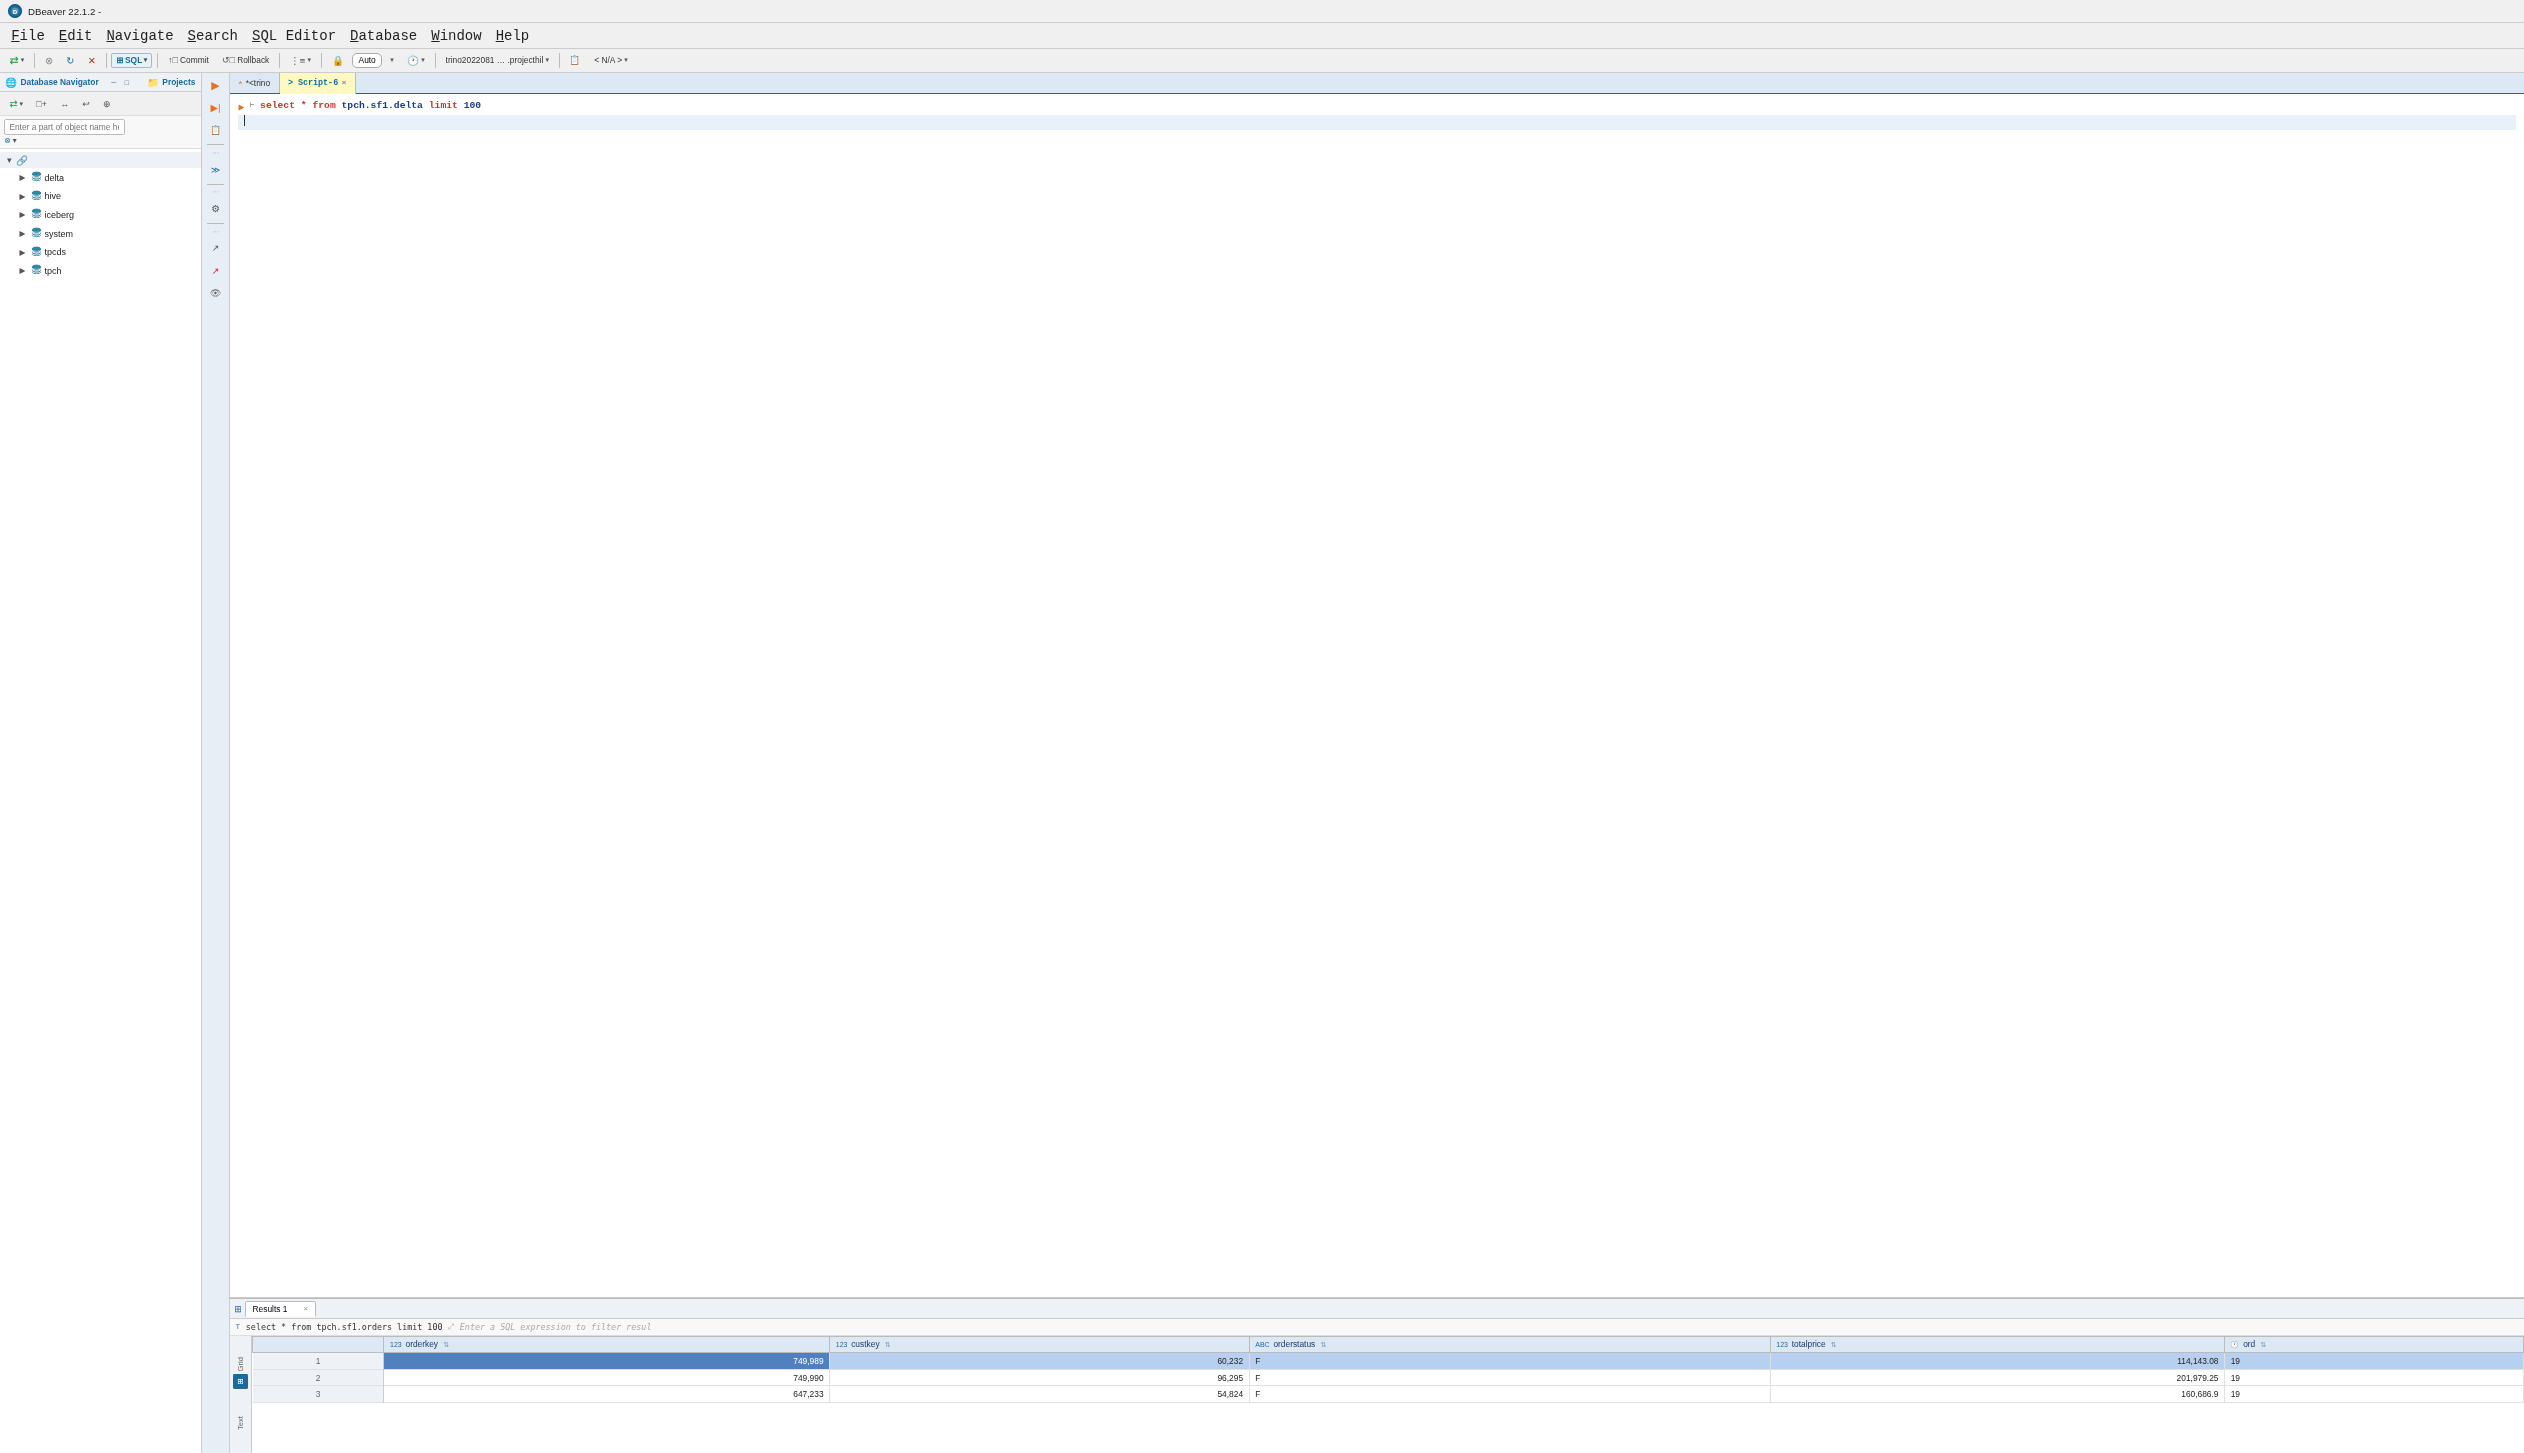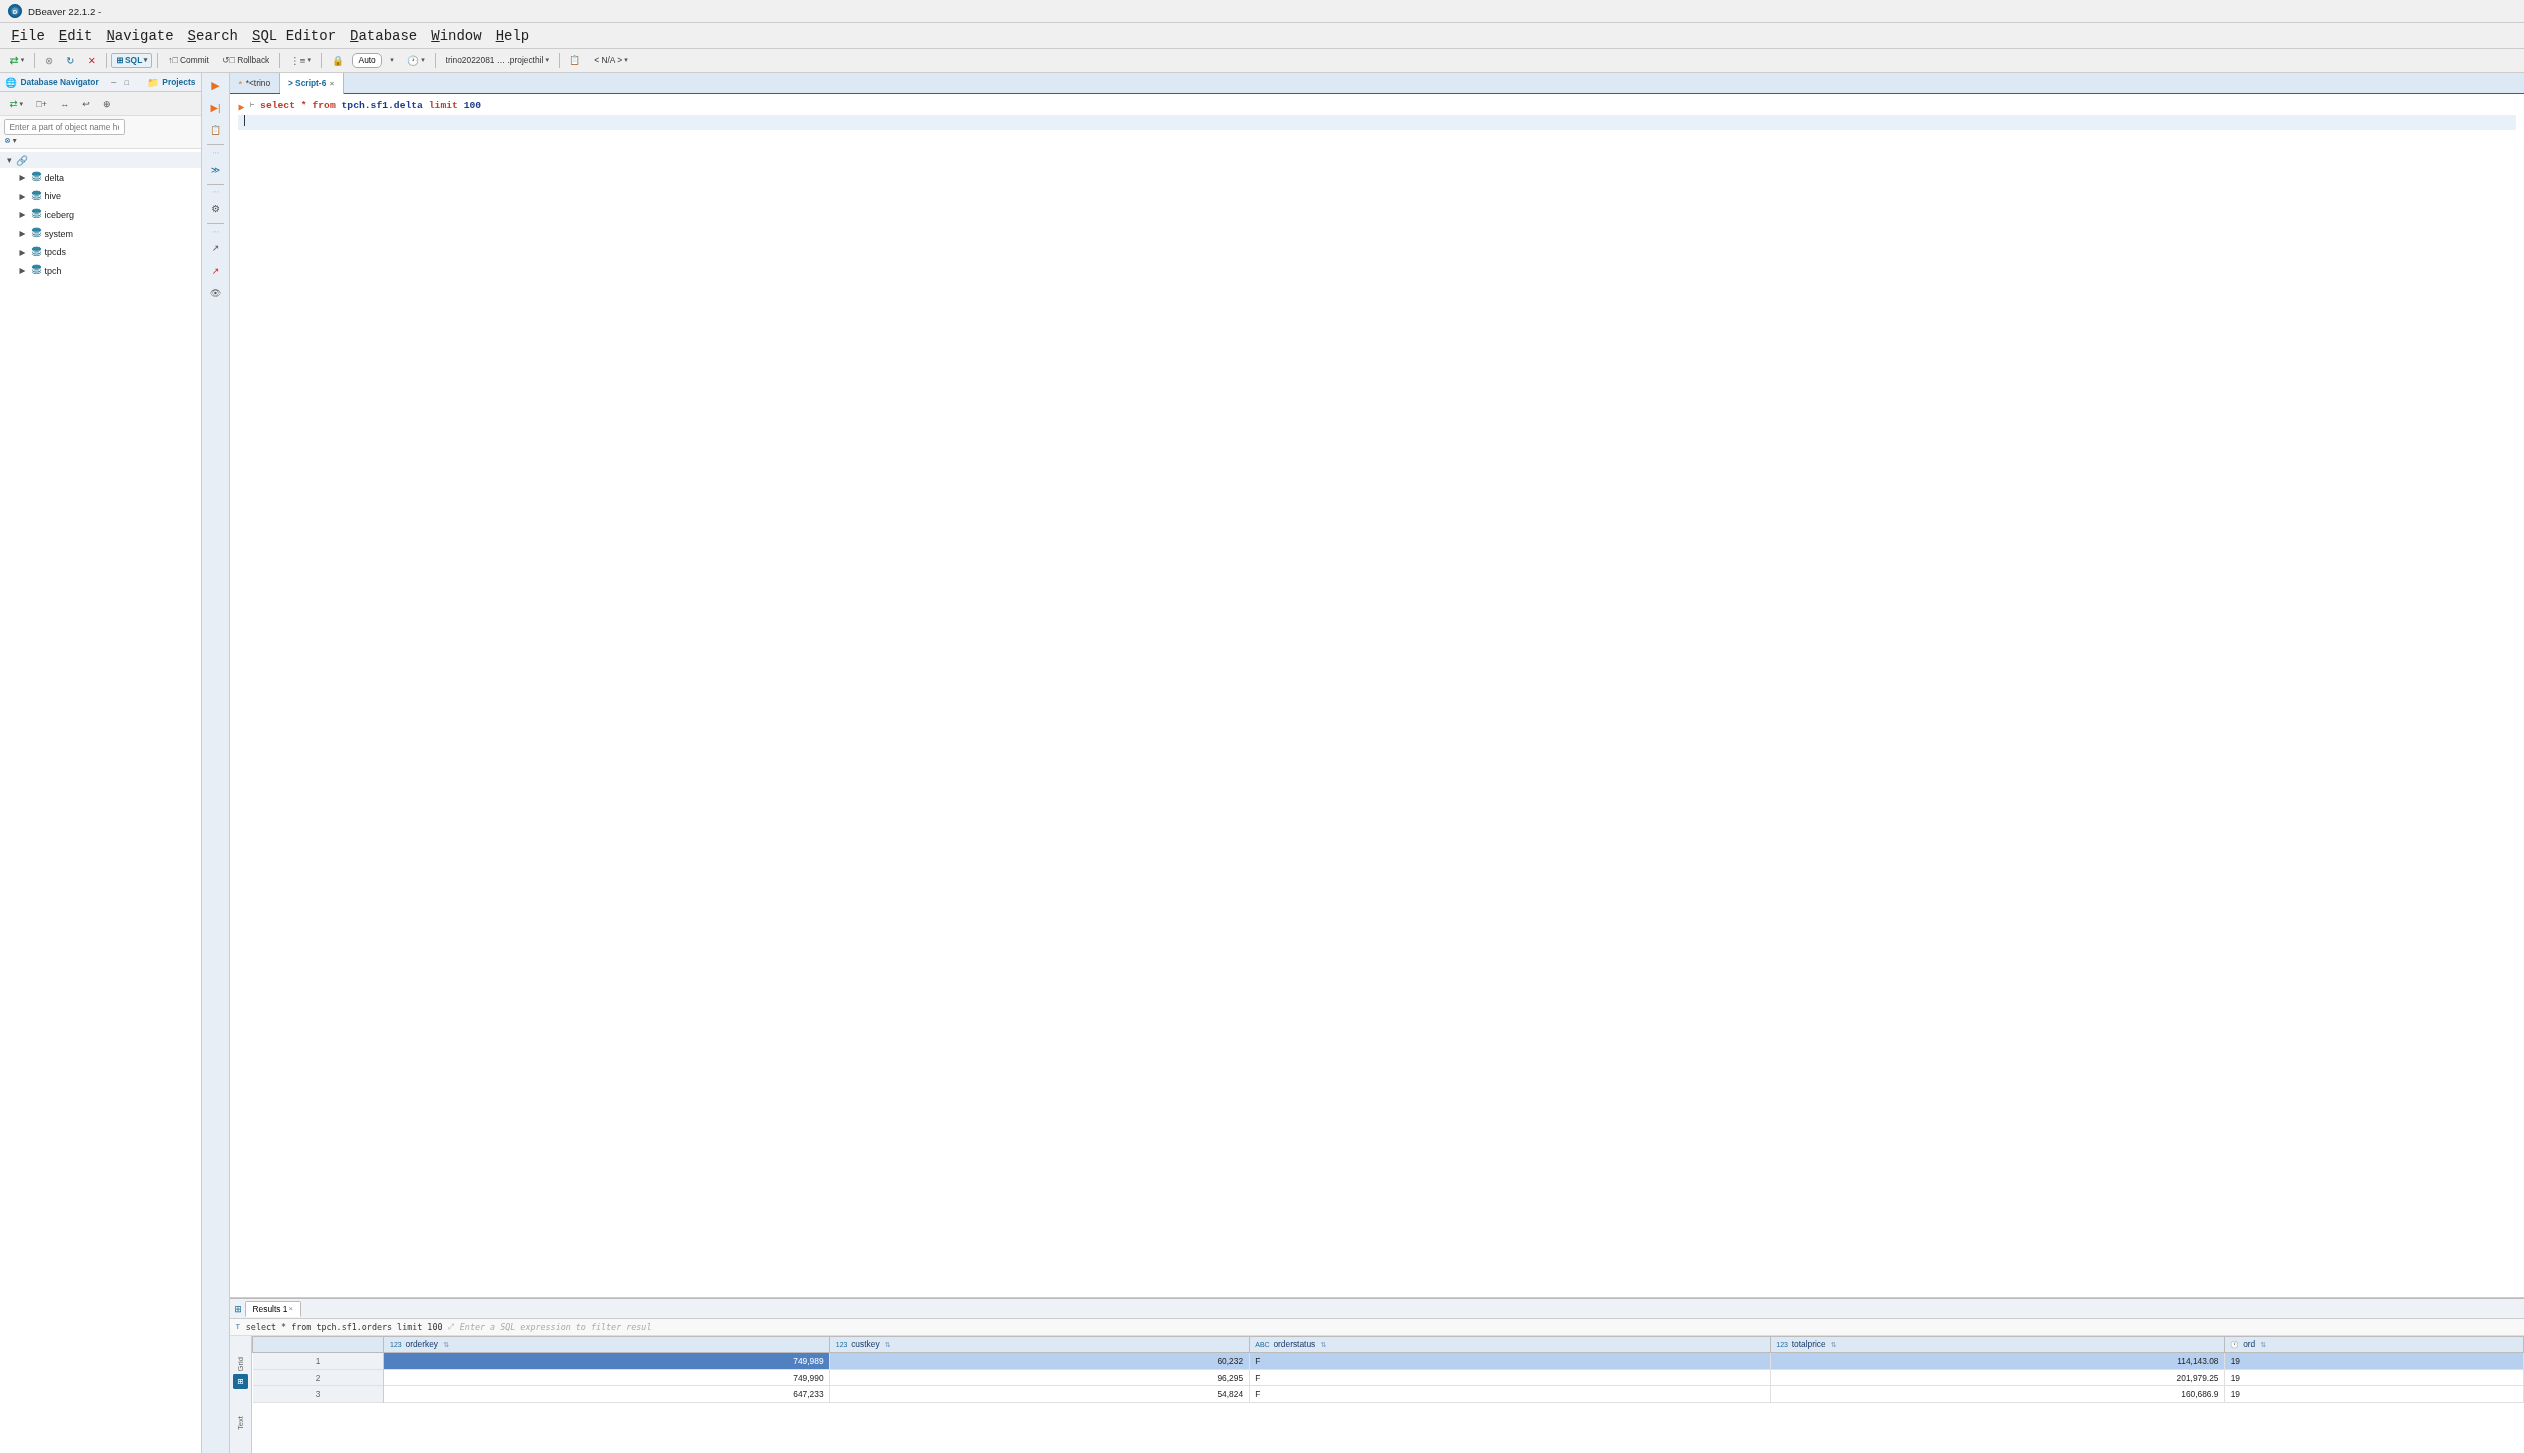--- a/index.html
+++ b/index.html
@@ -216,25 +216,26 @@
       display: flex;
       align-items: center;
       gap: 3.5px;
       padding: 2.8px 8.4px;
       font-size: 8.4px;
       cursor: pointer;
       border-right: 0.7px solid #bbb;
       white-space: nowrap;
     }
     .tab.active {
-      background: #ffffff;
+      background: #fef9c3;
       color: #1a6b9a;
       font-weight: bold;
       border-bottom: 1.4px solid white;
       margin-bottom: -1.4px;
+      font-family: Liberation Mono, monospace;
     }
     .tab.inactive { background: #dde8f5; color: #555; }
     .tab-close { color: #888; font-size: 7.7px; cursor: pointer; }
     .tab-dot { color: #e88020; font-size: 9.7px; }
 
     
     .code-editor {
       flex: 1;
       background: white;
       padding: 5.6px 8.4px;
@@ -279,21 +280,21 @@
       display: flex;
       align-items: center;
       background: #eef2f7;
       border-bottom: 0.7px solid #ccc;
       padding: 1.4px 4.2px;
       gap: 2.8px;
     }
     .results-tab {
       display: flex;
       align-items: center;
-      gap: 1px;
+      gap: 16px;
       padding: 2.1px 7px;
       font-size: 8.4px;
       cursor: pointer;
       border: 0.7px solid transparent;
       border-radius: 2.1px 2.1px 0 0;
     }
     .results-tab.active { background: white; border-color: #bbb; border-bottom-color: white; }
     .results-filter-bar {
       display: flex;
       align-items: center;

